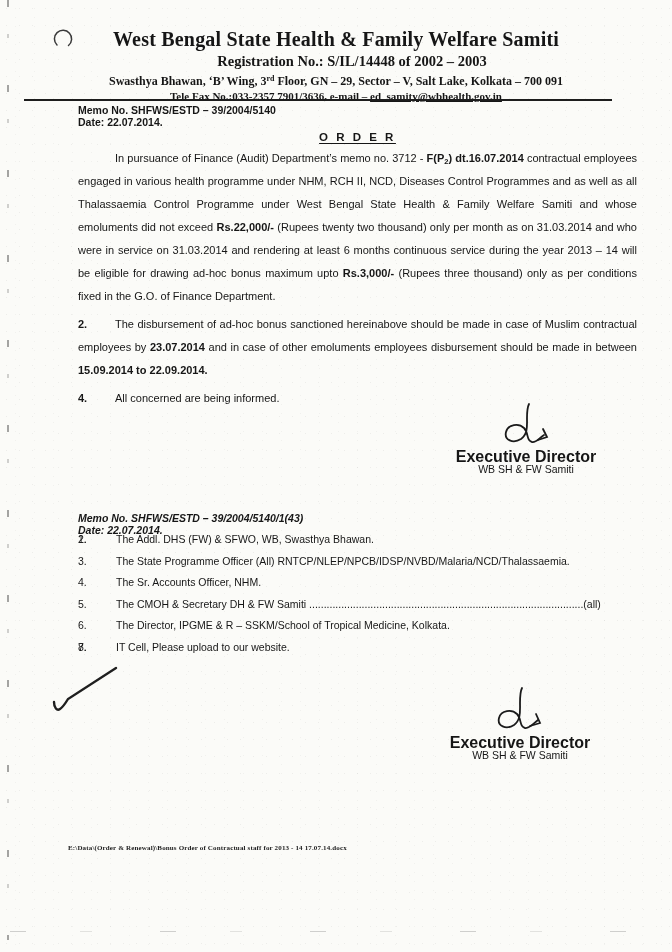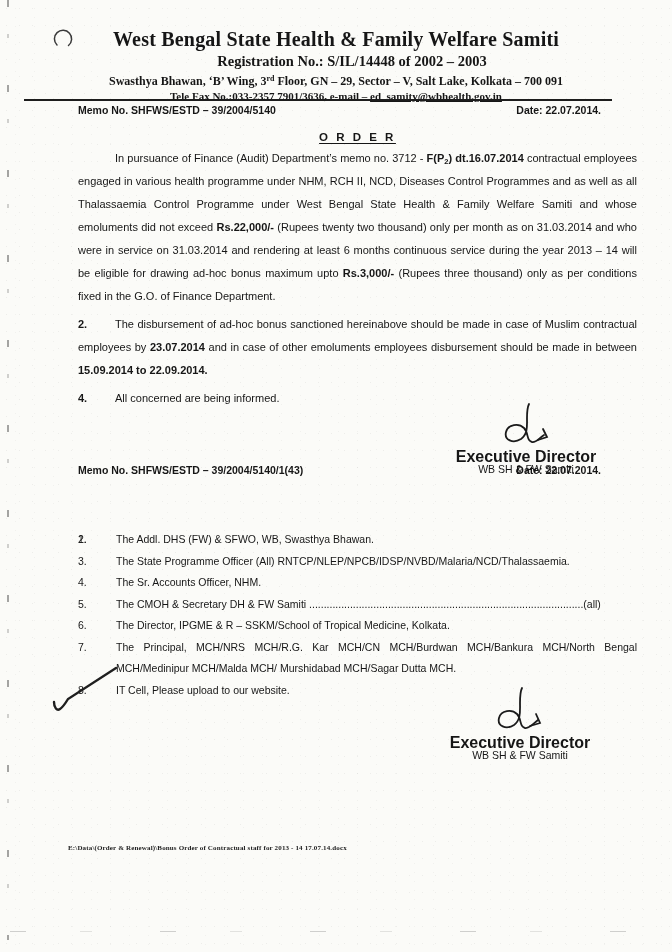--- a/index.html
+++ b/index.html
@@ -36,24 +36,24 @@
   .h-reg{font-size:14.5px;margin-top:2px;margin-left:32px;}
   .h-addr{font-size:12px;margin-top:3px;}
   .h-fax{font-size:11px;margin-top:1px;}
   .h-fax .email{text-decoration:underline;}
   sup{font-size:8px;vertical-align:4px;}
 
   .rule{position:absolute;top:99px;left:24px;width:588px;border-top:2.5px solid #1d1d1d;}
 
   .memo-row{
     position:absolute;left:78px;width:523px;display:flex;
-    justify-content:space-between;font-weight:700;font-size:10.5px;
+    justify-content:space-between;font-weight:700;font-size:10.5px;flex-direction:column;
   }
   .memo-top{top:104px;}
-  .memo-second{top:464px;}
+  .memo-second{top:512px;font-style:italic;}
 
   .order-heading{
     position:absolute;top:131px;left:78px;width:559px;text-align:center;
     font-weight:700;font-size:11.5px;letter-spacing:2.5px;
     text-decoration:underline;text-underline-offset:2px;
   }
 
   .bodycopy{position:absolute;top:147px;left:78px;width:559px;font-size:11px;line-height:23px;}
   .bodycopy p{margin:0;text-align:justify;}
   .bodycopy p + p{margin-top:5px;}
@@ -136,21 +136,21 @@
   </div>
 
 
   <div class="copy-list">
     <div class="copy-item"><span class="inum">1.</span></div>
     <div class="copy-item"><span class="inum">2.</span><span>The Addl. DHS (FW) &amp; SFWO, WB, Swasthya Bhawan.</span></div>
     <div class="copy-item"><span class="inum">3.</span><span>The State Programme Officer (All) RNTCP/NLEP/NPCB/IDSP/NVBD/Malaria/NCD/Thalassaemia.</span></div>
     <div class="copy-item"><span class="inum">4.</span><span>The Sr. Accounts Officer, NHM.</span></div>
     <div class="copy-item"><span class="inum">5.</span><span>The CMOH &amp; Secretary DH &amp; FW Samiti ..............................................................................................(all)</span></div>
     <div class="copy-item"><span class="inum">6.</span><span>The Director, IPGME &amp; R – SSKM/School of Tropical Medicine, Kolkata.</span></div>
-    <div class="copy-item justify"><span class="inum">7.</span><span>The Principal, MCH/NRS MCH/R.G. Kar MCH/CN MCH/Burdwan MCH/Bankura MCH/North Bengal MCH/Medinipur MCH/Malda MCH/ Murshidabad MCH/Sagar Dutta MCH.</span></div>
+    <div class="copy-item justify"><span class="inum">7.</span></div>
     <div class="copy-item"><span class="inum">8.</span><span>IT Cell, Please upload to our website.</span></div>
   </div>
 
   <svg class="tick" width="74" height="52" viewBox="0 0 74 52">
     <g fill="none" stroke="#1f1f1f" stroke-width="2.4" stroke-linecap="round">
       <path d="M4 38 c0 6 3 9 6 7 c3 -2 5 -5 8 -10 L66 4"></path>
     </g>
   </svg>
 
   <div class="sig sig2">

